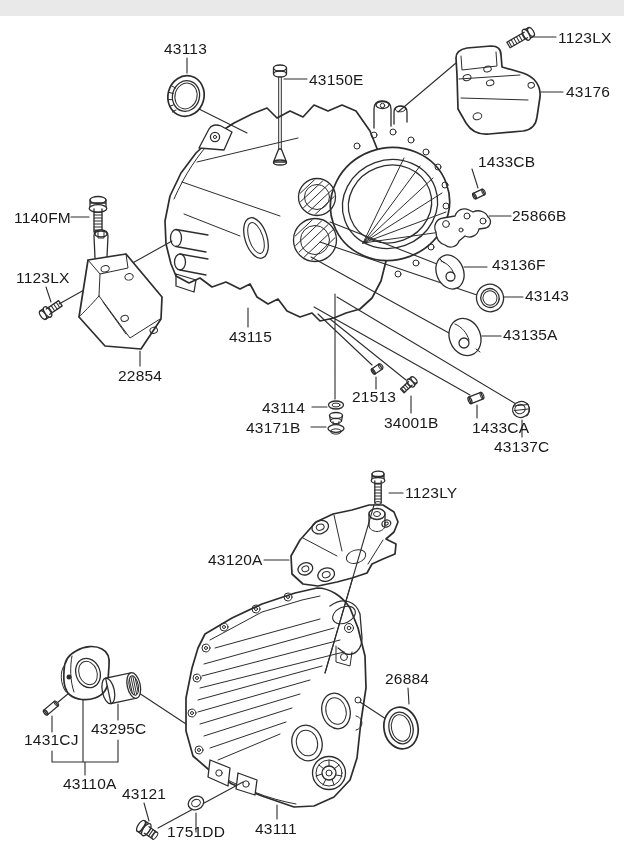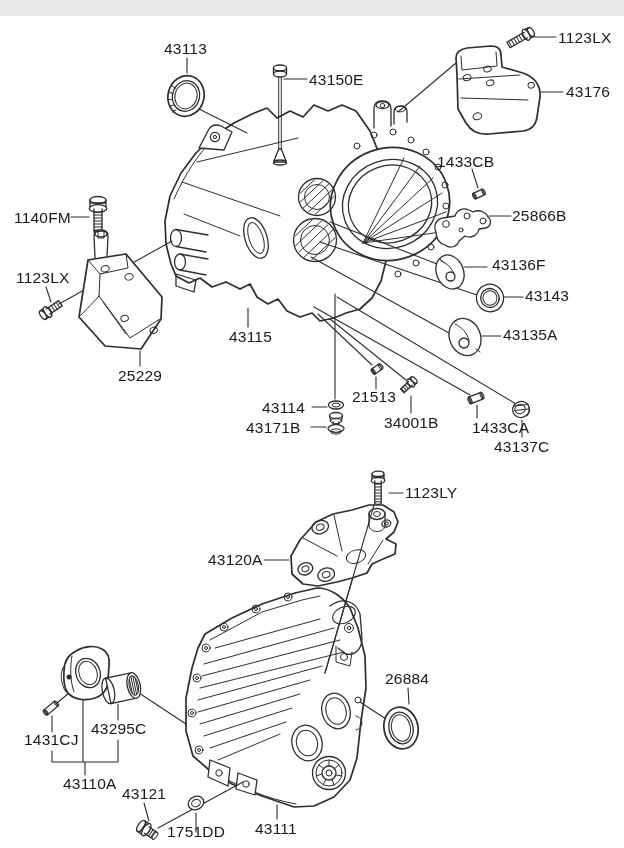--- a/index.html
+++ b/index.html
@@ -381,25 +381,25 @@
   <g transform="rotate(-25 196 787)">
     <ellipse class="ln wf" cx="196" cy="787" rx="8" ry="6.5"></ellipse>
     <ellipse class="ln thin" cx="196" cy="787" rx="4.5" ry="3.5"></ellipse>
   </g>
 </svg>
 
   <div class="callout" style="left:164px;top:25px">43113</div>
   <div class="callout" style="left:309px;top:56px">43150E</div>
   <div class="callout" style="left:558px;top:14px">1123LX</div>
   <div class="callout" style="left:566px;top:68px">43176</div>
-  <div class="callout" style="left:437px;top:138px">1433CB</div>
+  <div class="callout" style="left:478px;top:138px">1433CB</div>
   <div class="callout" style="left:512px;top:192px">25866B</div>
   <div class="callout" style="left:14px;top:194px">1140FM</div>
   <div class="callout" style="left:16px;top:254px">1123LX</div>
-  <div class="callout" style="left:118px;top:352px">25229</div>
+  <div class="callout" style="left:118px;top:352px">22854</div>
   <div class="callout" style="left:229px;top:313px">43115</div>
   <div class="callout" style="left:262px;top:384px">43114</div>
   <div class="callout" style="left:246px;top:404px">43171B</div>
   <div class="callout" style="left:352px;top:373px">21513</div>
   <div class="callout" style="left:384px;top:399px">34001B</div>
   <div class="callout" style="left:472px;top:404px">1433CA</div>
   <div class="callout" style="left:494px;top:423px">43137C</div>
   <div class="callout" style="left:492px;top:241px">43136F</div>
   <div class="callout" style="left:525px;top:272px">43143</div>
   <div class="callout" style="left:503px;top:311px">43135A</div>

